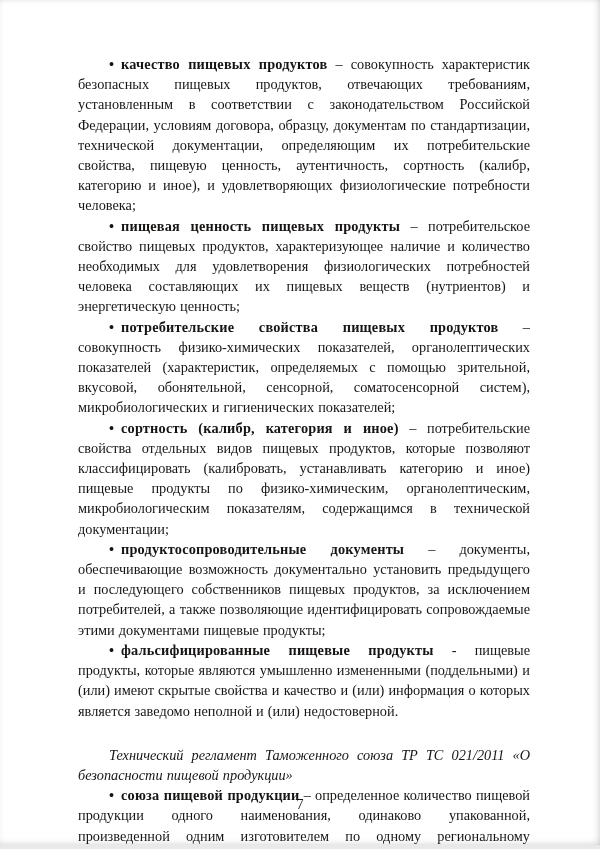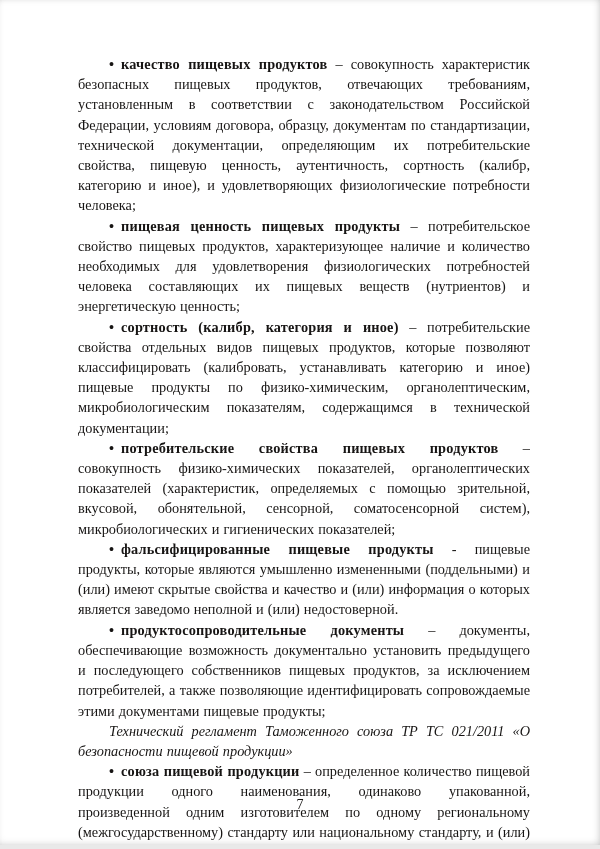--- a/index.html
+++ b/index.html
@@ -40,20 +40,21 @@
     font-weight: bold;
     margin-right: 7px;
   }
   p.para b.term {
     font-weight: bold;
     letter-spacing: 0.2px;
   }
   p.regulation {
     font-style: italic;
     font-weight: normal;
+    margin-top: 24px;
   }
   .page-number {
     position: absolute;
     bottom: 32px;
     left: 0;
     right: 0;
     text-align: center;
     font-size: 14px;
     line-height: 16px;
   }
@@ -61,27 +62,27 @@
 </head>
 <body>
 
 <div class="page">
   <div class="content">
 
     <p class="para"><span class="bullet">•</span><b class="term">качество пищевых продуктов</b><span> – совокупность характеристик безопасных пищевых продуктов, отвечающих требованиям, установленным в соответствии с законодательством Российской Федерации, условиям договора, образцу, документам по стандартизации, технической документации, определяющим их потребительские свойства, пищевую ценность, аутентичность, сортность (калибр, категорию и иное), и удовлетворяющих физиологические потребности человека;</span></p>
 
     <p class="para"><span class="bullet">•</span><b class="term">пищевая ценность пищевых продукты</b><span> – потребительское свойство пищевых продуктов, характеризующее наличие и количество необходимых для удовлетворения физиологических потребностей человека составляющих их пищевых веществ (нутриентов) и энергетическую ценность;</span></p>
 
+    <p class="para"><span class="bullet">•</span><b class="term">потребительские свойства пищевых продуктов</b><span> – совокупность физико-химических показателей, органолептических показателей (характеристик, определяемых с помощью зрительной, вкусовой, обонятельной, сенсорной, соматосенсорной систем), микробиологических и гигиенических показателей;</span></p>
+
     <p class="para"><span class="bullet">•</span><b class="term">сортность (калибр, категория и иное)</b><span> – потребительские свойства отдельных видов пищевых продуктов, которые позволяют классифицировать (калибровать, устанавливать категорию и иное) пищевые продукты по физико-химическим, органолептическим, микробиологическим показателям, содержащимся в технической документации;</span></p>
 
-    <p class="para"><span class="bullet">•</span><b class="term">потребительские свойства пищевых продуктов</b><span> – совокупность физико-химических показателей, органолептических показателей (характеристик, определяемых с помощью зрительной, вкусовой, обонятельной, сенсорной, соматосенсорной систем), микробиологических и гигиенических показателей;</span></p>
+    <p class="para"><span class="bullet">•</span><b class="term">продуктосопроводительные документы</b><span> – документы, обеспечивающие возможность документально установить предыдущего и последующего собственников пищевых продуктов, за исключением потребителей, а также позволяющие идентифицировать сопровождаемые этими документами пищевые продукты;</span></p>
 
     <p class="para"><span class="bullet">•</span><b class="term">фальсифицированные пищевые продукты</b><span> - пищевые продукты, которые являются умышленно измененными (поддельными) и (или) имеют скрытые свойства и качество и (или) информация о которых является заведомо неполной и (или) недостоверной.</span></p>
-
-    <p class="para"><span class="bullet">•</span><b class="term">продуктосопроводительные документы</b><span> – документы, обеспечивающие возможность документально установить предыдущего и последующего собственников пищевых продуктов, за исключением потребителей, а также позволяющие идентифицировать сопровождаемые этими документами пищевые продукты;</span></p>
 
     <p class="para regulation"><span>Технический регламент Таможенного союза ТР ТС 021/2011 «О безопасности пищевой продукции»</span></p>
 
     <p class="para"><span class="bullet">•</span><b class="term">союза пищевой продукции</b><span> – определенное количество пищевой продукции одного наименования, одинаково упакованной, произведенной одним изготовителем по одному региональному (межгосударственному) стандарту или национальному стандарту, и (или) стандарту организации,</span></p>
 
   </div>
 
   <div class="page-number">7</div>
 </div>
 

